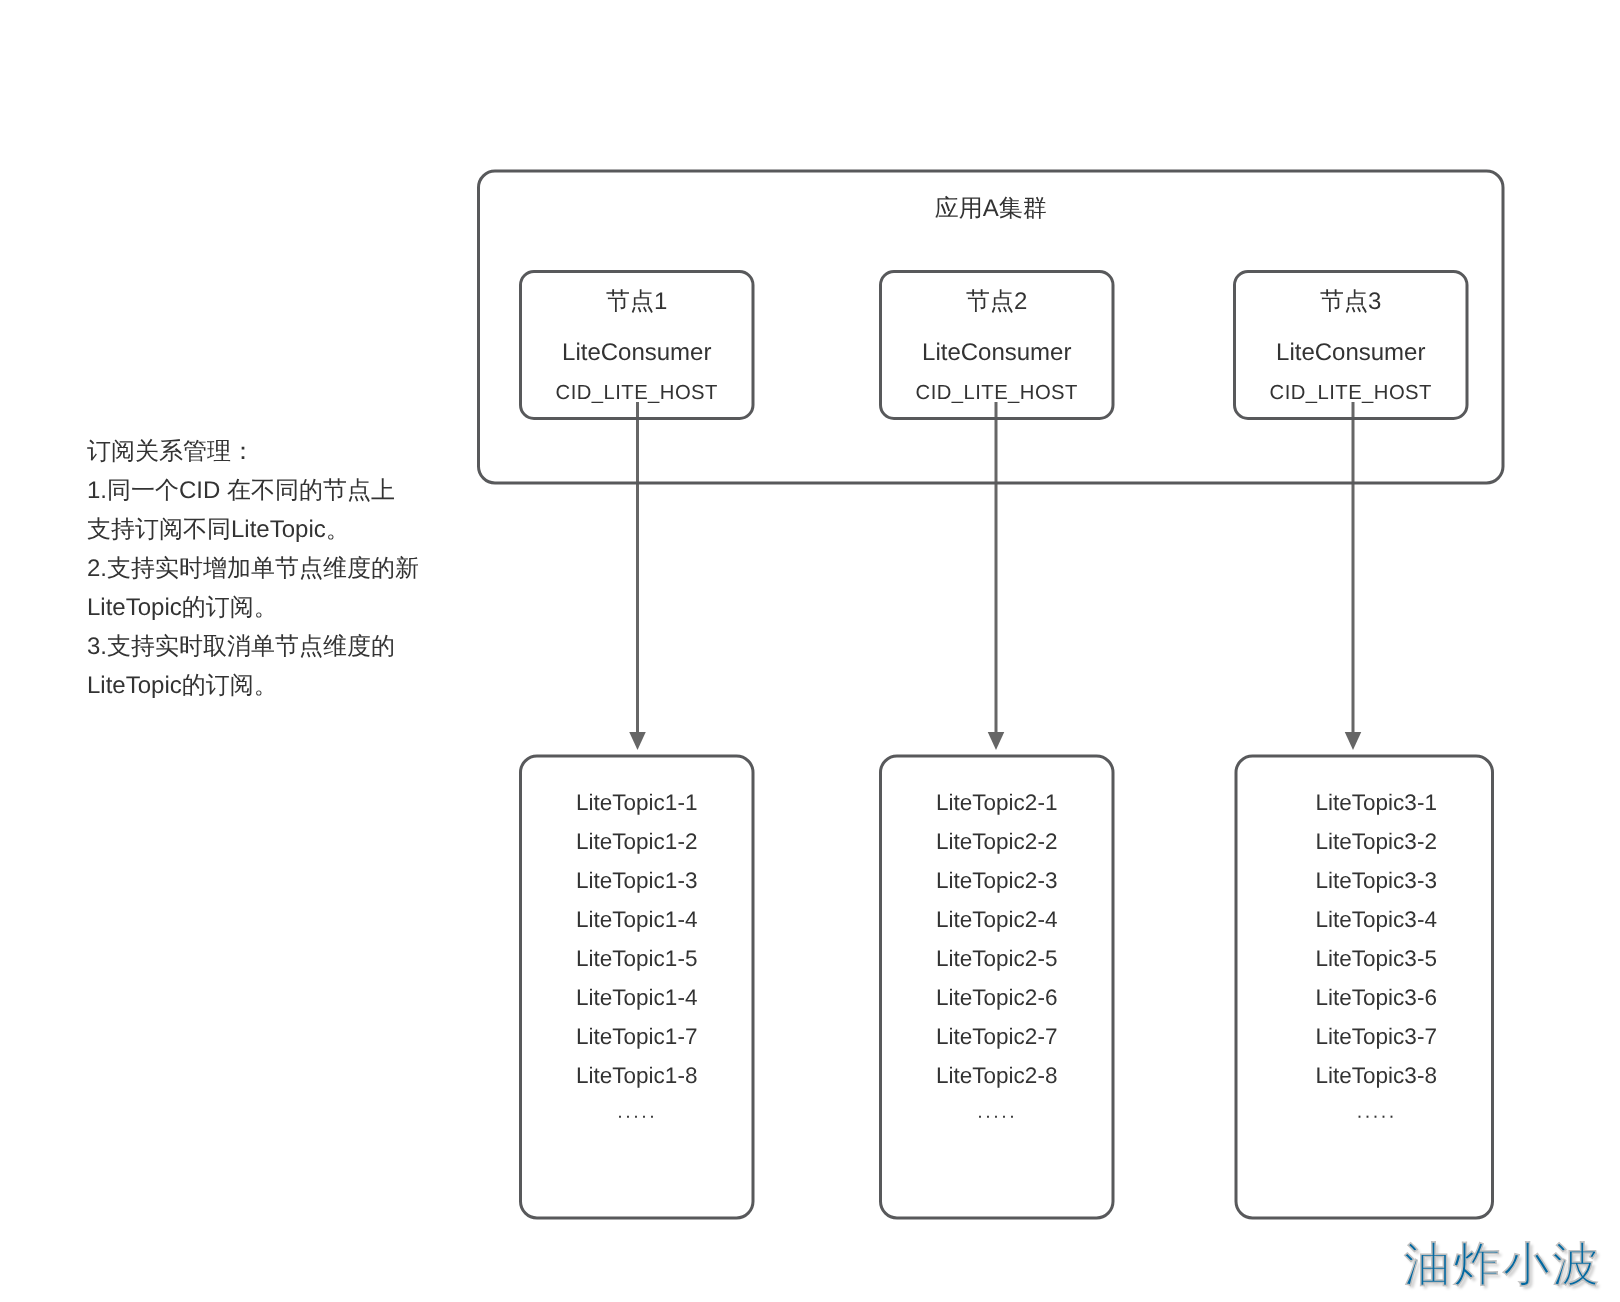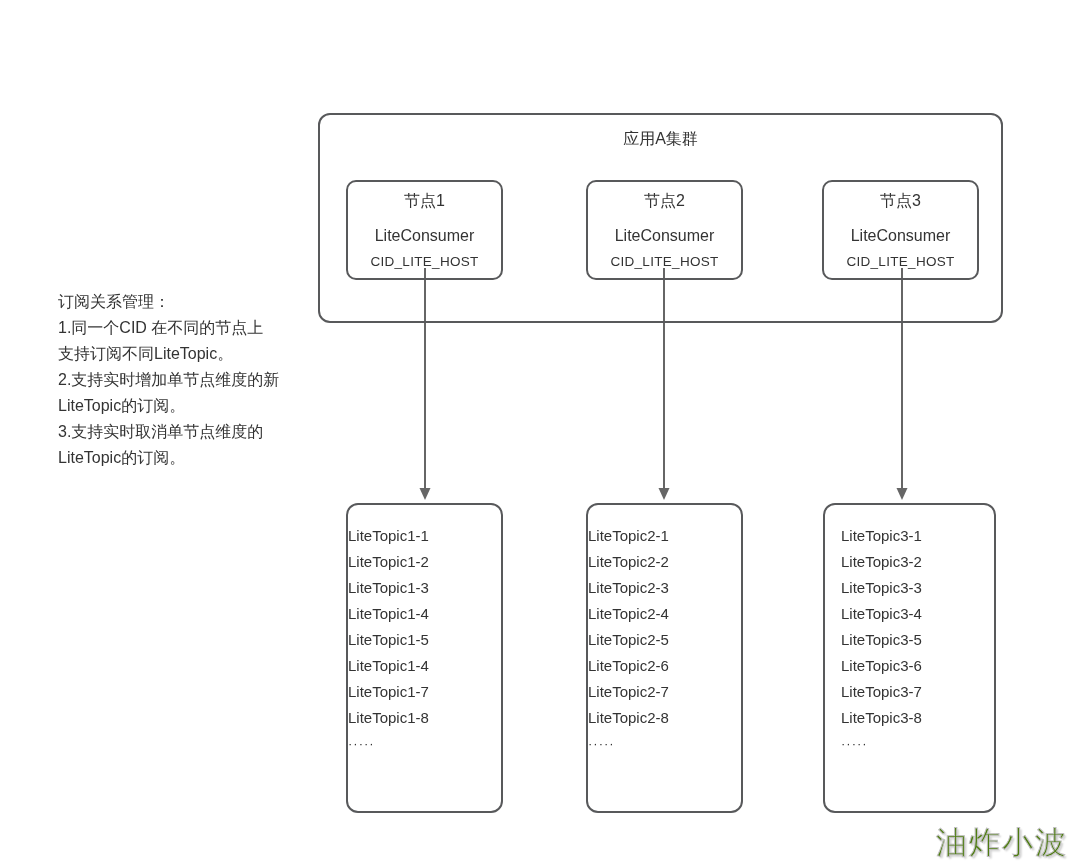--- a/index.html
+++ b/index.html
@@ -62,33 +62,34 @@
     font-size: 15px;
     line-height: 25.5px;
     white-space: nowrap;
   }
   .topic-box {
     position: absolute;
     top: 503px;
     width: 153px; height: 306px;
     border: 2px solid #58595b;
     border-radius: 12px;
+    text-align: center;
   }
   .topic-box-1 { left: 346px; }
   .topic-box-2 { left: 586px; }
   .topic-box-3 { left: 823px; padding-left: 16px; }
   .topic-list { margin-top: 18px; font-size: 15px; line-height: 26px; }
   .topic-item { display: block; }
   .topic-item:last-child { letter-spacing: 1px; font-size: 13px; }
   .watermark {
     position: absolute;
     right: 4px; bottom: 4px;
     font-size: 31px;
     letter-spacing: 2px;
-    color: #4d7c0f;
+    color: #0369a1;
     -webkit-text-stroke: 1px #c0c0c0;
     text-shadow: 2px 2px 2px #cfcfcf;
     font-family: "Liberation Serif", "DejaVu Serif", serif;
   }
 </style>
 </head>
 <body>
 
 <div class="canvas">
 

